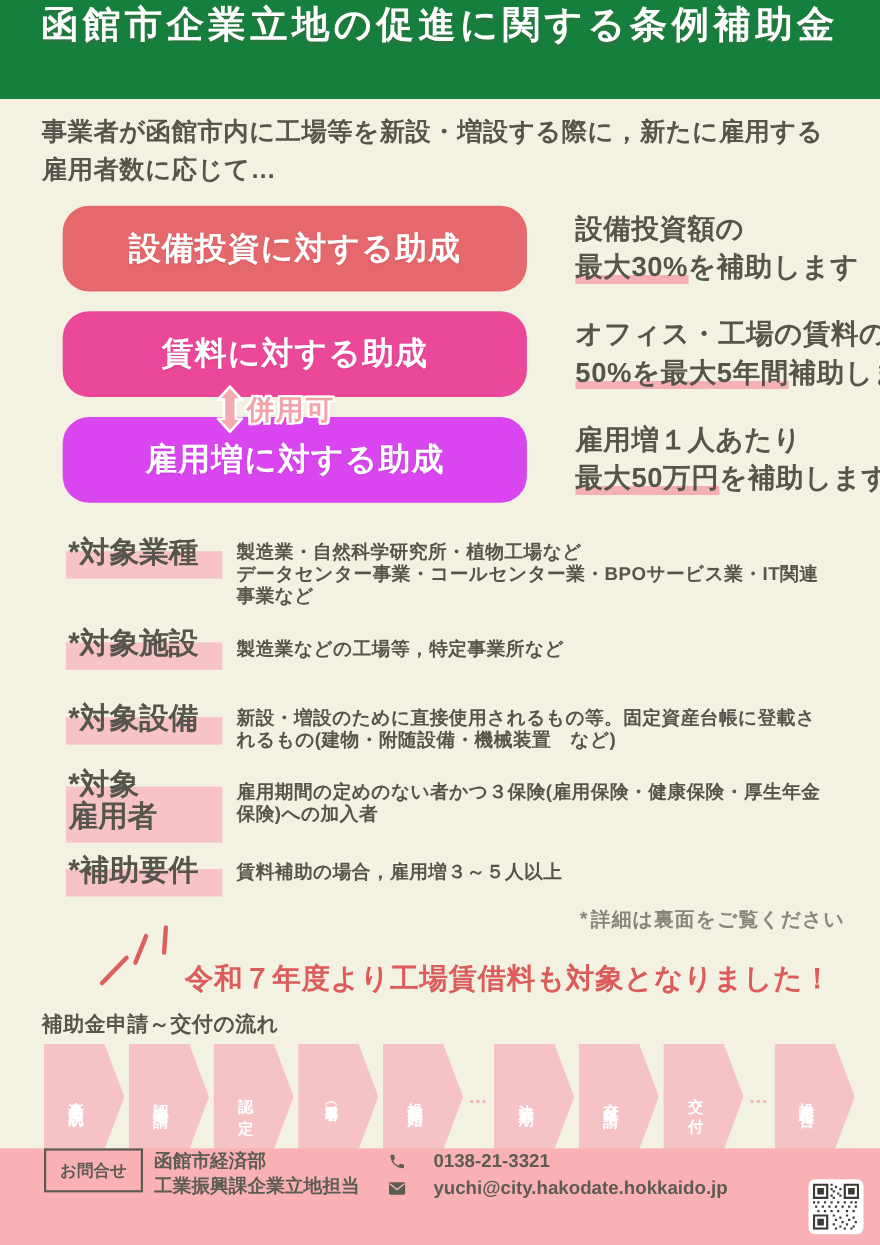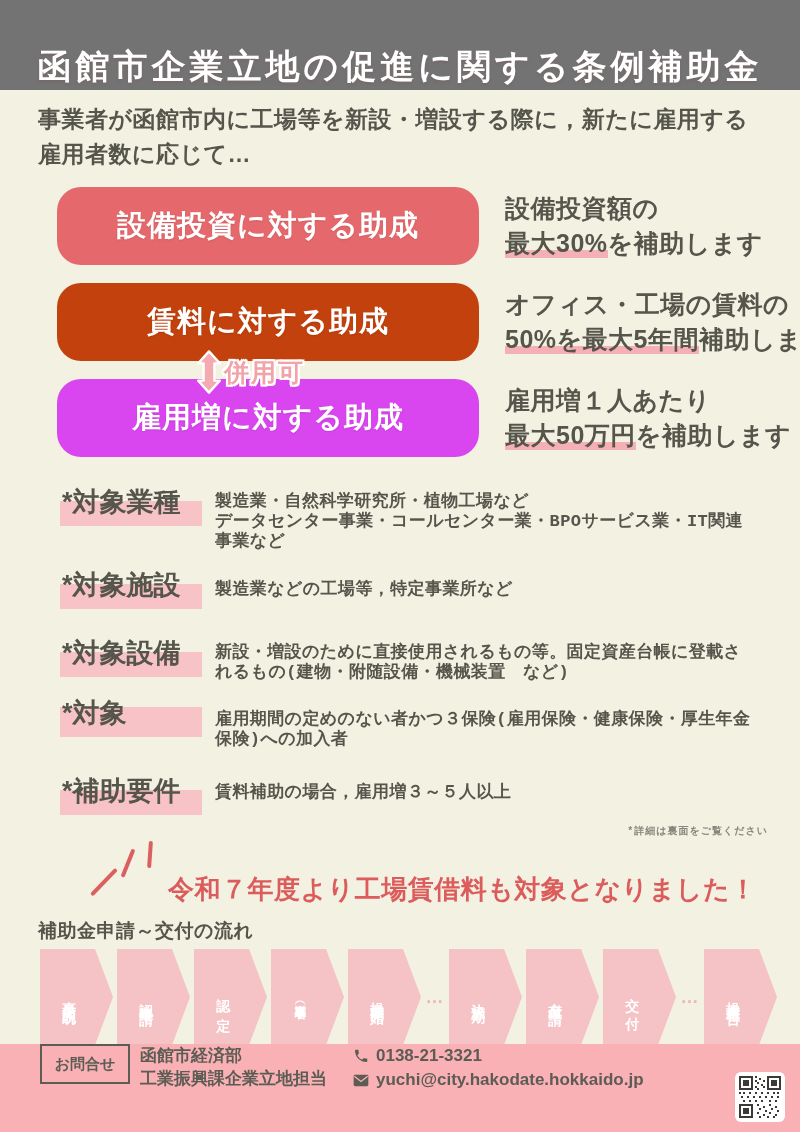--- a/index.html
+++ b/index.html
@@ -1,58 +1,58 @@
 <!DOCTYPE html>
 <html><head>
 <meta charset="utf-8">
 <style>
   html,body{margin:0;padding:0;background:#d8d8d0;}
   .page{position:relative;width:800px;height:1132px;background:#f2f1e2;overflow:hidden;
         font-family:"Liberation Sans",sans-serif;color:#56554c;font-weight:700;}
 
   
-  .hdr{position:absolute;top:0;left:0;right:0;height:90px;background:#737373;
-       display:flex;align-items:flex-end;justify-content:center;}
+  .hdr{position:absolute;top:0;left:0;right:0;height:90px;background:#15803d;
+       display:flex;align-items:flex-start;justify-content:center;}
   .hdr h1{margin:0;font-size:34px;color:#fff;letter-spacing:4px;font-weight:700;
           text-shadow:0 2px 3px rgba(140,70,70,.22);white-space:nowrap;}
 
   
   .intro{position:absolute;top:102px;left:38px;font-size:23px;line-height:35px;letter-spacing:.5px;}
 
   
   .srow{position:absolute;left:40px;display:flex;align-items:center;}
   .r1{top:187px}.r2{top:283px}.r3{top:379px}
   .pill{width:422px;height:78px;border-radius:24px;flex:none;display:flex;align-items:center;
         justify-content:center;color:#fff;font-size:29px;letter-spacing:1px;
         text-shadow:0 1px 2px rgba(0,0,0,.10);margin-left:17px;}
-  .pill.red{background:#e5686c}.pill.orange{background:#c2410c}.pill.blue{background:#d946ef}
-  .sdesc{margin-left:26px;font-size:25px;line-height:35px;white-space:nowrap;letter-spacing:.5px;}
+  .pill.red{background:#e5686c}.pill.orange{background:#ec4899}.pill.blue{background:#d946ef}
+  .sdesc{margin-left:44px;font-size:25px;line-height:35px;white-space:nowrap;letter-spacing:.5px;}
   .hl{background:linear-gradient(to top,transparent 4%,#f5b0b6 4%,#f5b0b6 30%,transparent 30%);
       padding-bottom:2px;}
 
   
   .badge{position:absolute;left:196px;top:350px;display:flex;align-items:center;z-index:6;}
   .badge .txt{font-size:25px;color:#f2a3aa;letter-spacing:2px;margin-left:2px;
      text-shadow:-2px -2px 0 #fff,2px -2px 0 #fff,-2px 2px 0 #fff,2px 2px 0 #fff,
                  -2px 0 0 #fff,2px 0 0 #fff,0 -2px 0 #fff,0 2px 0 #fff;}
 
   
   .sec{position:absolute;left:62px;width:712px;display:flex;}
   .s1{top:488px}.s2{top:571px}.s3{top:639px}.s4{top:699px}.s5{top:777px}
   .slabel{flex:none;width:153px;font-size:27px;line-height:29px;position:relative;z-index:0;
           align-self:flex-start;white-space:nowrap;}
   .slabel::before{content:"";position:absolute;left:-2px;top:46%;bottom:-9px;width:142px;
                   background:#f8c3c7;z-index:-1;}
   .sec.s4 .slabel::before{top:28%;}
-  .sdetail{font-size:17px;line-height:20px;padding-top:4px;letter-spacing:.4px;font-family:Liberation Mono, monospace;}
+  .sdetail{font-size:17px;line-height:20px;padding-top:4px;letter-spacing:.4px;}
   .sec.s2 .sdetail{padding-top:9px;}
   .sec.s4 .sdetail{padding-top:11px;}
   .sec.s5 .sdetail{padding-top:6px;}
 
-  .note{position:absolute;right:32px;top:824px;font-size:10px;color:#87867c;letter-spacing:1px;font-family:Liberation Mono, monospace;}
+  .note{position:absolute;right:32px;top:824px;font-size:18px;color:#87867c;letter-spacing:1px;font-family:Liberation Mono, monospace;}
 
   
   .doodle{position:absolute;width:3.5px;background:#dc5f5f;border-radius:2px;}
   .d1{left:102px;top:864px;height:36px;transform:rotate(44deg);}
   .d2{left:126px;top:848px;height:30px;transform:rotate(22deg);}
   .d3{left:148px;top:841px;height:27px;transform:rotate(4deg);}
   .announce{position:absolute;left:168px;top:872px;font-size:26px;color:#dc5c5c;
             letter-spacing:.5px;white-space:nowrap;}
 
   
@@ -67,21 +67,21 @@
   .fdots{width:20px;flex:none;display:flex;align-items:center;justify-content:center;
          color:#efb3b8;font-size:18px;letter-spacing:1px;}
 
   
   .footer{position:absolute;left:0;right:0;bottom:0;height:88px;background:#f9b1b5;
           display:flex;align-items:flex-start;}
   .cbox{margin-left:40px;width:86px;height:36px;border:2px solid #5d5c54;flex:none;
         display:flex;align-items:center;justify-content:center;font-size:15px;color:#5d5c54;}
   .dept{margin-left:10px;font-size:17px;line-height:23px;color:#5d5c54;white-space:nowrap;}
   .reach{margin-left:26px;font-size:17px;color:#5d5c54;}
-  .reach-row{display:flex;align-items:center;gap:7px;height:24px;white-space:nowrap;}
+  .reach-row{display:flex;align-items:center;gap:25px;height:24px;white-space:nowrap;}
   .reach-row svg{flex:none;}
   .qr{position:absolute;right:15px;bottom:10px;width:50px;height:50px;background:#fff;
       border-radius:6px;display:flex;align-items:center;justify-content:center;}
 </style>
 </head>
 <body>
 
 <div class="page">
 
   <div class="hdr">
@@ -144,20 +144,21 @@
     <div class="slabel">*対象設備</div>
     <div class="sdetail">
       <div>新設・増設のために直接使用されるもの等。固定資産台帳に登載さ</div>
       <div>れるもの(建物・附随設備・機械装置　など)</div>
     </div>
   </div>
 
   <div class="sec s4">
     <div class="slabel">
       <div>*対象</div>
+      <div>雇用者</div>
     </div>
     <div class="sdetail">
       <div>雇用期間の定めのない者かつ３保険(雇用保険・健康保険・厚生年金</div>
       <div>保険)への加入者</div>
     </div>
   </div>
 
   <div class="sec s5">
     <div class="slabel">*補助要件</div>
     <div class="sdetail">

